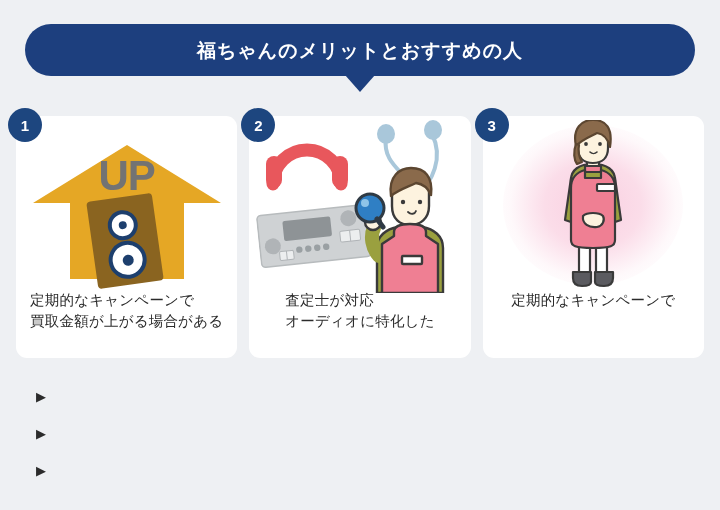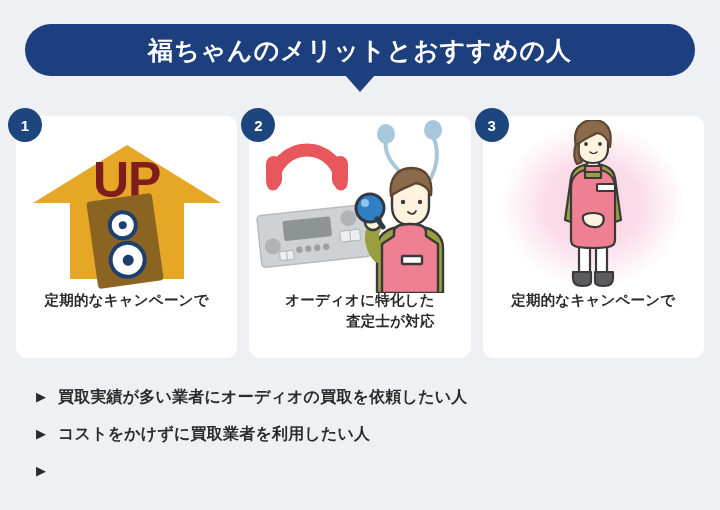--- a/index.html
+++ b/index.html
@@ -15,21 +15,21 @@
   .banner-wrap{position:absolute;left:25px;top:24px;width:670px;height:52px;}
   .banner{
     width:100%;height:100%;
     background:#1d3f7e;
     border-radius:26px;
     display:flex;align-items:center;justify-content:center;
     box-sizing:border-box;
   }
   .banner-title{
     color:#ffffff;
-    font-size:25px;
+    font-size:19px;
     font-weight:bold;
     letter-spacing:1px;
     white-space:nowrap;
     line-height:1;
   }
   .banner-arrow{
     position:absolute;
     left:50%;top:51px;
     transform:translateX(-50%);
     width:0;height:0;
@@ -68,37 +68,37 @@
     z-index:5;
     line-height:1;
   }
   .art{
     width:100%;height:178px;
     position:relative;
     display:flex;align-items:center;justify-content:center;
   }
   .caption{
     font-size:14.5px;
-    font-weight:bold;
+    font-weight:normal;
     color:#2b2b2b;
-    text-align:right;
+    text-align:left;
     line-height:1.45;
     letter-spacing:.2px;
     margin-top:-4px;
   }
 
   
   .up-scene{position:relative;width:190px;height:160px;}
   .up-arrow{
     position:absolute;left:0;top:16px;width:190px;height:138px;
   }
   .up-text{
     position:absolute;left:0;top:30px;width:190px;
     text-align:center;
-    font-size:50px;font-weight:bold;color:#7f1d1d;
+    font-size:42px;font-weight:bold;color:#737373;
     letter-spacing:-1px;line-height:1;
     z-index:3;
   }
   .speaker{
     position:absolute;left:60px;top:72px;
     width:66px;height:88px;
     background:#8a6420;
     border-radius:4px;
     transform:rotate(-8deg);
     z-index:4;
@@ -184,20 +184,21 @@
         </svg>
         <div class="up-text">UP</div>
         <div class="speaker">
           <div class="driver small"></div>
           <div class="driver big"></div>
         </div>
       </div>
     </div>
     <div class="caption">
       <div>定期的なキャンペーンで</div>
+      <div>買取金額が上がる場合がある</div>
     </div>
   </div>
 
   <div class="card">
     <div class="badge">2</div>
     <div class="art">
       <div class="audio-scene">
 
         <svg class="hp" viewBox="0 0 86 66">
           <path d="M9 58 A34 34 0 0 1 77 58" fill="none" stroke="#e8575c" stroke-width="13" stroke-linecap="round"></path>
@@ -252,22 +253,22 @@
 
             <circle cx="24" cy="46" r="14" fill="#2f7fc4" stroke="#2f3a44" stroke-width="3"></circle>
             <circle cx="19" cy="41" r="4" fill="#8fc4e8" stroke="none"></circle>
             <line x1="31" y1="57" x2="37" y2="65" stroke="#2f3a44" stroke-width="5"></line>
           </g>
         </svg>
 
       </div>
     </div>
     <div class="caption">
+      <div>査定士が対応</div>
       <div>オーディオに特化した</div>
-      <div>査定士が対応</div>
     </div>
   </div>
 
   <div class="card">
     <div class="badge">3</div>
     <div class="art">
       <div class="staff-scene">
         <div class="glow"></div>
         <svg class="person3" viewBox="0 0 104 170">
           <g stroke="#3a3a3a" stroke-width="2.2" stroke-linejoin="round" stroke-linecap="round">
@@ -305,22 +306,20 @@
     <div class="caption">
       <div>定期的なキャンペーンで</div>
     </div>
   </div>
 
 </div>
 
 <div class="bullets">
   <div class="bullet">
     <span class="bullet-marker">▶</span>
-    <span class="bullet-text">買取実績が多い業者にオーディオの買取を依頼したい人</span>
   </div>
   <div class="bullet">
     <span class="bullet-marker">▶</span>
-    <span class="bullet-text">コストをかけずに買取業者を利用したい人</span>
   </div>
   <div class="bullet">
     <span class="bullet-marker">▶</span>
   </div>
 </div>
 
 </body></html>

